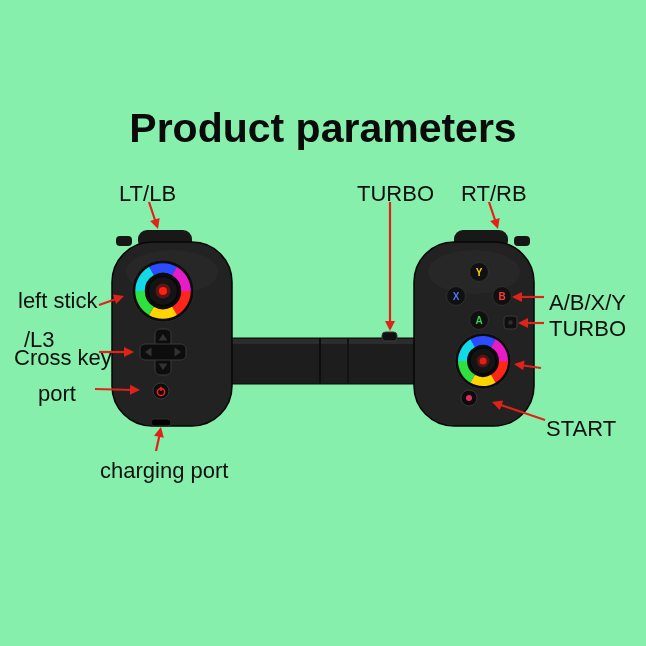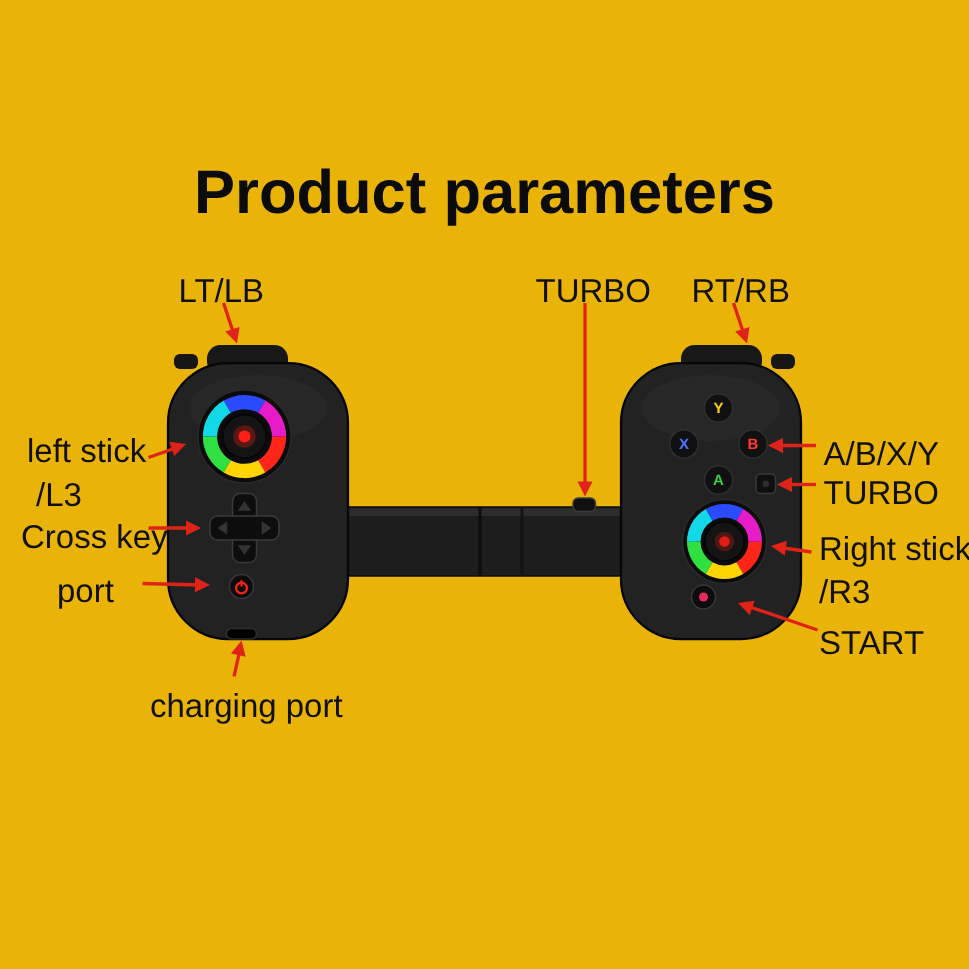--- a/index.html
+++ b/index.html
@@ -1,20 +1,20 @@
 <!DOCTYPE html>
 <html><head>
 <meta charset="utf-8">
 <style>
   html, body { margin: 0; padding: 0; background: #ffffff; }
   .stage {
     position: relative;
     width: 646px;
     height: 646px;
-    background: #eab308;
+    background: #86efac;
     font-family: "Liberation Sans", sans-serif;
     overflow: hidden;
   }
   .title {
     position: absolute;
     left: 0;
     top: 78px;
     width: 100%;
     text-align: center;
     font-size: 41px;
@@ -190,30 +190,26 @@
       </g>
     </g>
   </svg>
 
   <div class="label" style="left:119px; top:179px;">LT/LB</div>
   <div class="label" style="left:357px; top:179px;">TURBO</div>
   <div class="label" style="left:461px; top:179px;">RT/RB</div>
 
   <div class="label" style="left:18px; top:286px;">
     <span class="line">left stick</span>
-    <span class="line" style="padding-left:6px;">/L3</span>
+    <span class="line" style="padding-left:6px;margin-top:10px;">/L3</span>
   </div>
 
   <div class="label" style="left:14px; top:343px;">Cross key</div>
   <div class="label" style="left:38px; top:379px;">port</div>
   <div class="label" style="left:100px; top:456px;">charging port</div>
 
   <div class="label" style="left:549px; top:288px;">A/B/X/Y</div>
   <div class="label" style="left:549px; top:314px;">TURBO</div>
 
-  <div class="label" style="left:546px; top:351px;">
-    <span class="line">Right stick</span>
-    <span class="line">/R3</span>
-  </div>
 
   <div class="label" style="left:546px; top:414px;">START</div>
 
 </div>
 
 </body></html>

